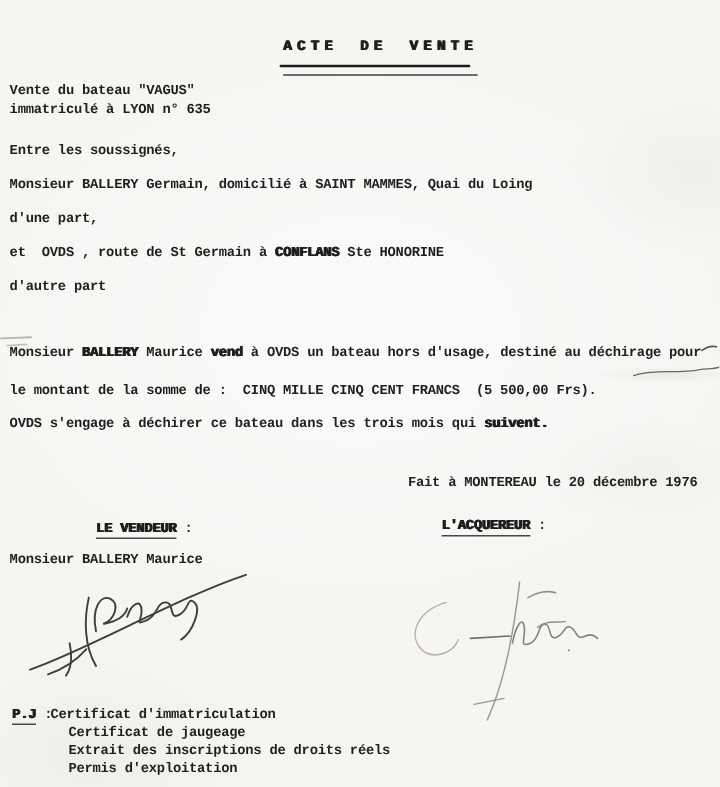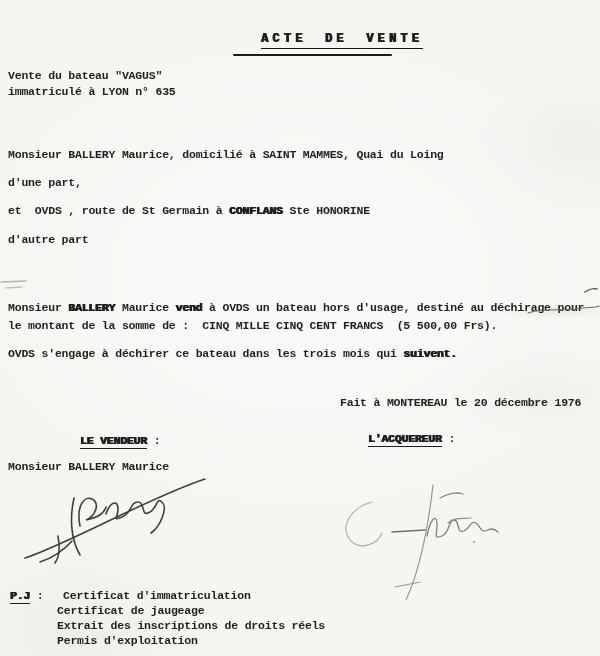--- a/index.html
+++ b/index.html
@@ -27,47 +27,47 @@
     letter-spacing:-0.2px;
     white-space:pre;
   }
   .ds{ text-shadow:0.7px 0 0 currentColor, -0.3px 0 0 currentColor; }
   .ul{ border-bottom:1.6px solid #1f1f1f; padding-bottom:1px; }
   .title{
     font-size:12px;
     letter-spacing:4.2px;
     word-spacing:7px;
     border-bottom:1.8px solid #141414;
-    padding-bottom:2px;
-    margin-left:25px;
+    padding-bottom:16px;
   }
   .title-rule{
     position:absolute;left:233px;top:54px;width:159px;height:2px;
     background:#1c1c1c;border-radius:1px;
   }
   .artifact{ position:absolute; }
   svg{ display:block; }
 </style>
 </head>
 <body>
 
 <div class="page">
 
   <div class="line" style="left:236px;top:32px"><span class="title ds">ACTE DE VENTE</span></div>
   <div class="title-rule"></div>
 
   <div class="line" style="top:69px">Vente du bateau "VAGUS"</div>
   <div class="line" style="top:85px">immatriculé à LYON n° 635</div>
 
-  <div class="line" style="top:148px">Monsieur BALLERY Maurice, domicilié à SAINT MAMMES, Quai du Loing</div>
+  <div class="line" style="top:119px">Entre les soussignés,</div>
+  <div class="line" style="top:148px">Monsieur BALLERY Germain, domicilié à SAINT MAMMES, Quai du Loing</div>
   <div class="line" style="top:176px">d'une part,</div>
   <div class="line" style="top:204px"><span>et  OVDS , route de St Germain à </span><span class="ds">CONFLANS</span><span> Ste HONORINE</span></div>
   <div class="line" style="top:233px">d'autre part</div>
 
-  <div class="line" style="top:301px"><span>Monsieur </span><span class="ds">BALLERY</span><span> Maurice </span><span class="ds">vend</span><span> à OVDS un bateau hors d'usage, destiné au déchirage pour</span></div>
+  <div class="line" style="top:288px"><span>Monsieur </span><span class="ds">BALLERY</span><span> Maurice </span><span class="ds">vend</span><span> à OVDS un bateau hors d'usage, destiné au déchirage pour</span></div>
   <div class="line" style="top:319px">le montant de la somme de :  CINQ MILLE CINQ CENT FRANCS  (5 500,00 Frs).</div>
   <div class="line" style="top:347px"><span>OVDS s'engage à déchirer ce bateau dans les trois mois qui </span><span class="ds">suivent.</span></div>
 
   <div class="line" style="left:340px;top:396px">Fait à MONTEREAU le 20 décembre 1976</div>
 
   <div class="line" style="left:80px;top:434px"><span class="ul ds">LE VENDEUR</span><span> :</span></div>
   <div class="line" style="left:368px;top:432px"><span class="ul ds">L'ACQUEREUR</span><span> :</span></div>
 
   <div class="line" style="top:460px">Monsieur BALLERY Maurice</div>
 
@@ -94,18 +94,18 @@
   <svg class="artifact" style="left:525px;top:285px" width="75" height="35" viewBox="0 0 75 35" fill="none" stroke-linecap="round">
     <path d="M60 7 C 64 4, 68 3, 72 4" stroke="#555" stroke-width="1.4"></path>
     <path d="M3 28 C 20 22, 40 27, 58 23 C 64 22, 70 23, 74 21" stroke="#6b6964" stroke-width="1.1"></path>
   </svg>
   <svg class="artifact" style="left:0px;top:278px" width="50" height="14" viewBox="0 0 50 14" fill="none" stroke-linecap="round">
     <path d="M1 4 L 26 3" stroke="#b9b6af" stroke-width="1.6"></path>
     <path d="M6 10 L 22 9" stroke="#c4c1ba" stroke-width="1.4"></path>
   </svg>
 
   <div class="line" style="left:10px;top:589px"><span class="ul ds">P.J</span><span> :</span></div>
-  <div class="line" style="left:63px;top:589px">Certificat d'immatriculation</div>
+  <div class="line" style="left:42px;top:589px">Certificat d'immatriculation</div>
   <div class="line" style="left:57px;top:619px">Extrait des inscriptions de droits réels</div>
   <div class="line" style="left:57px;top:604px">Certificat de jaugeage</div>
   <div class="line" style="left:57px;top:634px">Permis d'exploitation</div>
 
 </div>
 
 </body></html>

